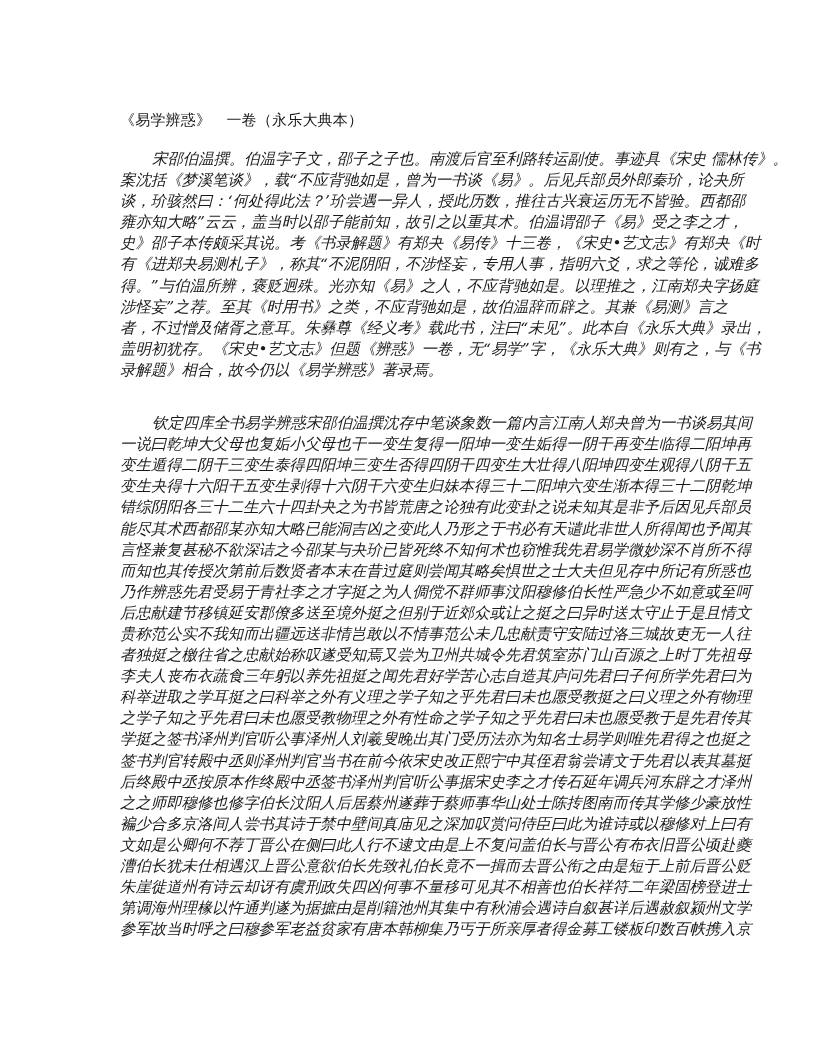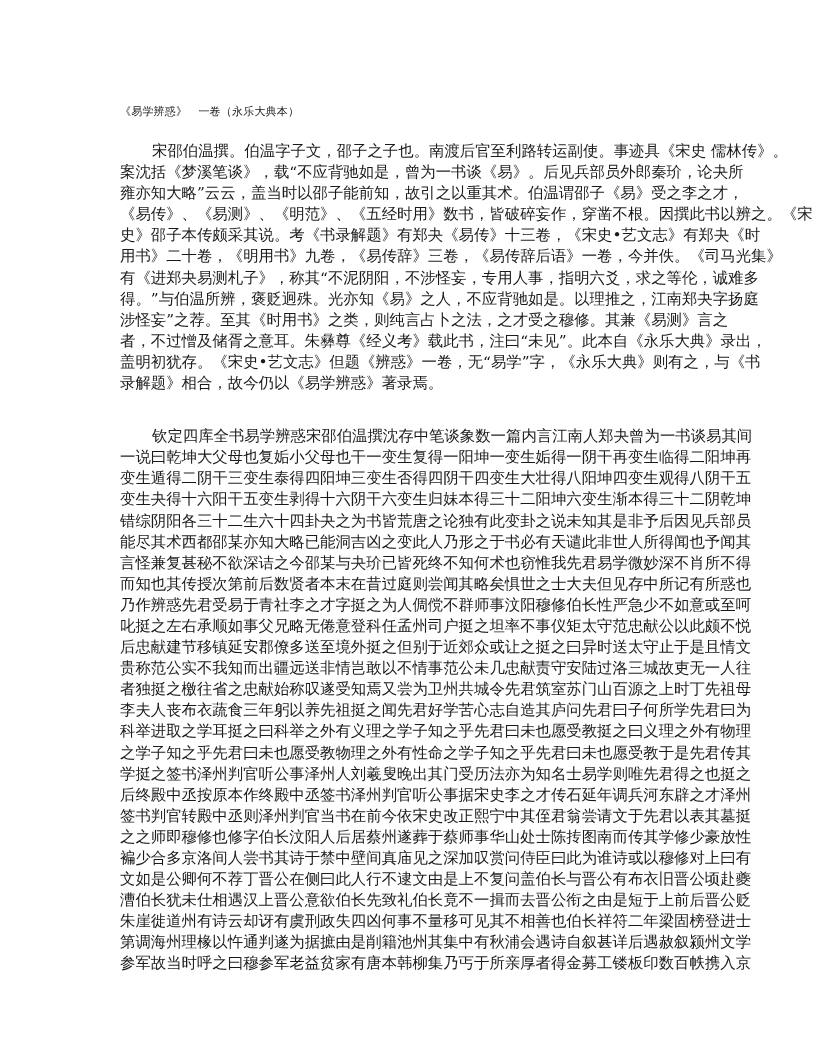--- a/index.html
+++ b/index.html
@@ -1,66 +1,64 @@
 <!DOCTYPE html>
 <html><head>
 <meta charset="utf-8">
 <style>
   html, body { margin: 0; padding: 0; background: #ffffff; }
   body { width: 816px; height: 1056px; position: relative; overflow: hidden;
          font-family: "DejaVu Serif", "Liberation Serif", serif; color: #1a1a1a; }
   .page { position: absolute; left: 120px; top: 94px; width: 578px; }
-  .title { font-size: 11px; line-height: 20px; margin: 8px 0 19px 0; letter-spacing: 0.2px; }
+  .title { font-size: 15px; line-height: 20px; margin: 16px 0 19px 0; letter-spacing: 0.2px; }
   .para { font-size: 15.4px; line-height: 21.1px; margin: 0; text-indent: 32px;
           text-align: justify; text-justify: inter-character; word-break: break-all; }
   .para.p1 { margin-bottom: 32px; }
-  .line { display: block; white-space: nowrap; text-align: justify; text-align-last: justify; text-indent: 0; }
+  .line { display: block; white-space: nowrap; text-align: justify; text-align-last: justify; text-indent: 0; font-style: italic; }
   .line.first { text-indent: 32px; }
   .line.last { text-align-last: left; }
 </style>
 </head>
 <body>
 
 <div class="page">
   <div class="title">《易学辨惑》　一卷（永乐大典本）</div>
 
   <div class="para p1" id="p1">
       <span class="line first">宋邵伯温撰。伯温字子文，邵子之子也。南渡后官至利路转运副使。事迹具《宋史 儒林传》。</span>
       <span class="line">案沈括《梦溪笔谈》，载“不应背驰如是，曾为一书谈《易》。后见兵部员外郎秦玠，论夬所</span>
+      <span class="line">谈，玠骇然曰：‘何处得此法？’玠尝遇一异人，授此历数，推往古兴衰运历无不皆验。西都邵</span>
       <span class="line">雍亦知大略”云云，盖当时以邵子能前知，故引之以重其术。伯温谓邵子《易》受之李之才，</span>
-      <span class="line">《易传》、《易测》、《明范》、《五经时用》数书，皆破碎妄作，穿凿不根。因撰此书以辨之。《宋</span>
       <span class="line">史》邵子本传颇采其说。考《书录解题》有郑夬《易传》十三卷，《宋史•艺文志》有郑夬《时</span>
-      <span class="line">用书》二十卷，《明用书》九卷，《易传辞》三卷，《易传辞后语》一卷，今并佚。《司马光集》</span>
       <span class="line">有《进郑夬易测札子》，称其“不泥阴阳，不涉怪妄，专用人事，指明六爻，求之等伦，诚难多</span>
       <span class="line">得。”与伯温所辨，褒贬迥殊。光亦知《易》之人，不应背驰如是。以理推之，江南郑夬字扬庭</span>
-      <span class="line">涉怪妄”之荐。至其《时用书》之类，则纯言占卜之法，之才受之穆修。其兼《易测》言之</span>
+      <span class="line">涉怪妄”之荐。至其《时用书》之类，不应背驰如是，故伯温辞而辟之。其兼《易测》言之</span>
       <span class="line">者，不过憎及储胥之意耳。朱彝尊《经义考》载此书，注曰“未见”。此本自《永乐大典》录出，</span>
       <span class="line">盖明初犹存。《宋史•艺文志》但题《辨惑》一卷，无“易学”字，《永乐大典》则有之，与《书</span>
       <span class="line last">录解题》相合，故今仍以《易学辨惑》著录焉。</span>
     </div>
   <div class="para p2" id="p2">
       <span class="line first">钦定四库全书易学辨惑宋邵伯温撰沈存中笔谈象数一篇内言江南人郑夬曾为一书谈易其间</span>
       <span class="line">一说曰乾坤大父母也复姤小父母也干一变生复得一阳坤一变生姤得一阴干再变生临得二阳坤再</span>
       <span class="line">变生遁得二阴干三变生泰得四阳坤三变生否得四阴干四变生大壮得八阳坤四变生观得八阴干五</span>
       <span class="line">变生夬得十六阳干五变生剥得十六阴干六变生归妹本得三十二阳坤六变生渐本得三十二阴乾坤</span>
       <span class="line">错综阴阳各三十二生六十四卦夬之为书皆荒唐之论独有此变卦之说未知其是非予后因见兵部员</span>
       <span class="line">能尽其术西都邵某亦知大略已能洞吉凶之变此人乃形之于书必有天谴此非世人所得闻也予闻其</span>
       <span class="line">言怪兼复甚秘不欲深诘之今邵某与夬玠已皆死终不知何术也窃惟我先君易学微妙深不肖所不得</span>
       <span class="line">而知也其传授次第前后数贤者本末在昔过庭则尝闻其略矣惧世之士大夫但见存中所记有所惑也</span>
       <span class="line">乃作辨惑先君受易于青社李之才字挺之为人倜傥不群师事汶阳穆修伯长性严急少不如意或至呵</span>
-      <span class="line">叱挺之左右承顺如事父兄略无倦意登科任孟州司户挺之坦率不事仪矩太守范忠献公以此颇不悦</span>
       <span class="line">后忠献建节移镇延安郡僚多送至境外挺之但别于近郊众或让之挺之曰异时送太守止于是且情文</span>
       <span class="line">贵称范公实不我知而出疆远送非情岂敢以不情事范公未几忠献责守安陆过洛三城故吏无一人往</span>
       <span class="line">者独挺之檄往省之忠献始称叹遂受知焉又尝为卫州共城令先君筑室苏门山百源之上时丁先祖母</span>
       <span class="line">李夫人丧布衣蔬食三年躬以养先祖挺之闻先君好学苦心志自造其庐问先君曰子何所学先君曰为</span>
       <span class="line">科举进取之学耳挺之曰科举之外有义理之学子知之乎先君曰未也愿受教挺之曰义理之外有物理</span>
       <span class="line">之学子知之乎先君曰未也愿受教物理之外有性命之学子知之乎先君曰未也愿受教于是先君传其</span>
       <span class="line">学挺之签书泽州判官听公事泽州人刘羲叟晚出其门受历法亦为知名士易学则唯先君得之也挺之</span>
+      <span class="line">签书判官转殿中丞则泽州判官当书在前今依宋史改正熙宁中其侄君翁尝请文于先君以表其墓挺</span>
       <span class="line">后终殿中丞按原本作终殿中丞签书泽州判官听公事据宋史李之才传石延年调兵河东辟之才泽州</span>
-      <span class="line">签书判官转殿中丞则泽州判官当书在前今依宋史改正熙宁中其侄君翁尝请文于先君以表其墓挺</span>
       <span class="line">之之师即穆修也修字伯长汶阳人后居蔡州遂葬于蔡师事华山处士陈抟图南而传其学修少豪放性</span>
       <span class="line">褊少合多京洛间人尝书其诗于禁中壁间真庙见之深加叹赏问侍臣曰此为谁诗或以穆修对上曰有</span>
       <span class="line">文如是公卿何不荐丁晋公在侧曰此人行不逮文由是上不复问盖伯长与晋公有布衣旧晋公顷赴夔</span>
       <span class="line">漕伯长犹未仕相遇汉上晋公意欲伯长先致礼伯长竟不一揖而去晋公衔之由是短于上前后晋公贬</span>
       <span class="line">朱崖徙道州有诗云却讶有虞刑政失四凶何事不量移可见其不相善也伯长祥符二年梁固榜登进士</span>
       <span class="line">第调海州理椽以忤通判遂为据摭由是削籍池州其集中有秋浦会遇诗自叙甚详后遇赦叙颍州文学</span>
       <span class="line">参军故当时呼之曰穆参军老益贫家有唐本韩柳集乃丐于所亲厚者得金募工镂板印数百帙携入京</span>
     </div>
 </div>
 

